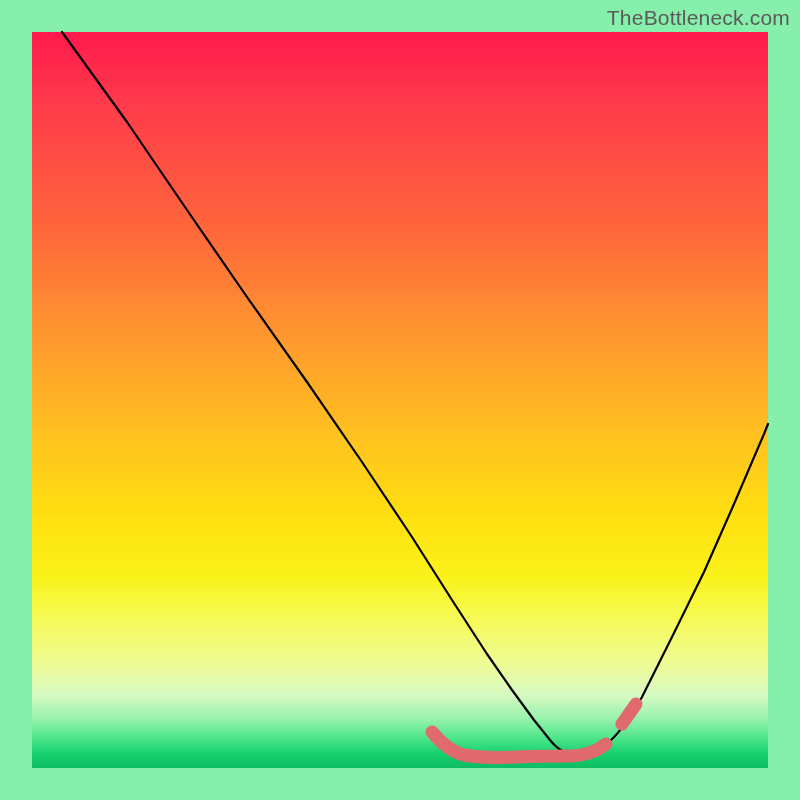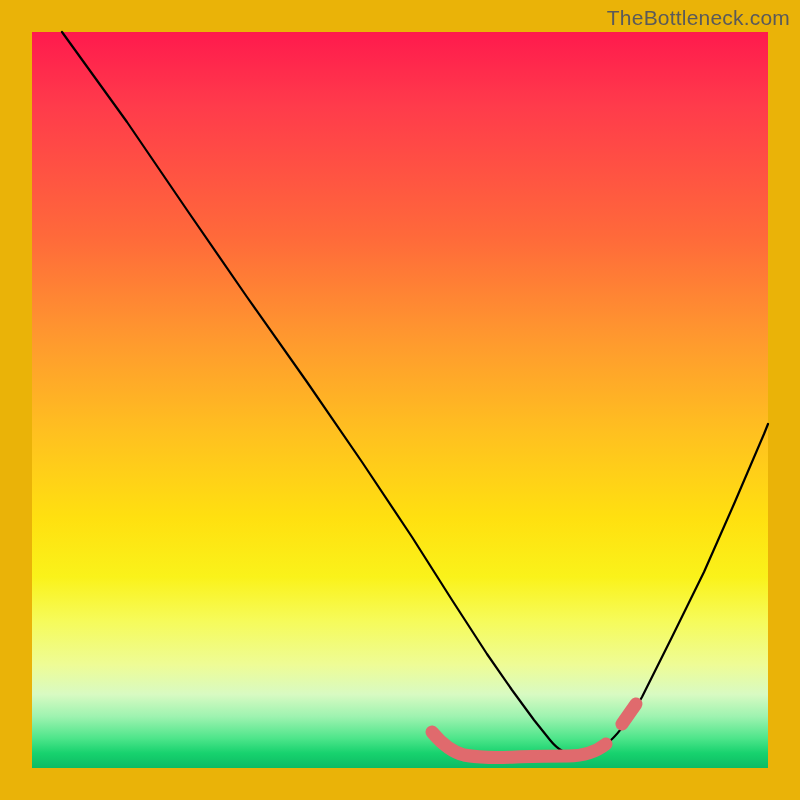--- a/index.html
+++ b/index.html
@@ -8,21 +8,21 @@
     width: 800px;
     height: 800px;
     background: #000;
     overflow: hidden;
     font-family: Arial, Helvetica, sans-serif;
   }
   .frame {
     position: relative;
     width: 800px;
     height: 800px;
-    background: #eab308;
+    background: #86efac;
     text-align: right;
   }
   .plot-area {
     position: absolute;
     left: 32px;
     top: 32px;
     width: 736px;
     height: 736px;
     
     background: linear-gradient(

